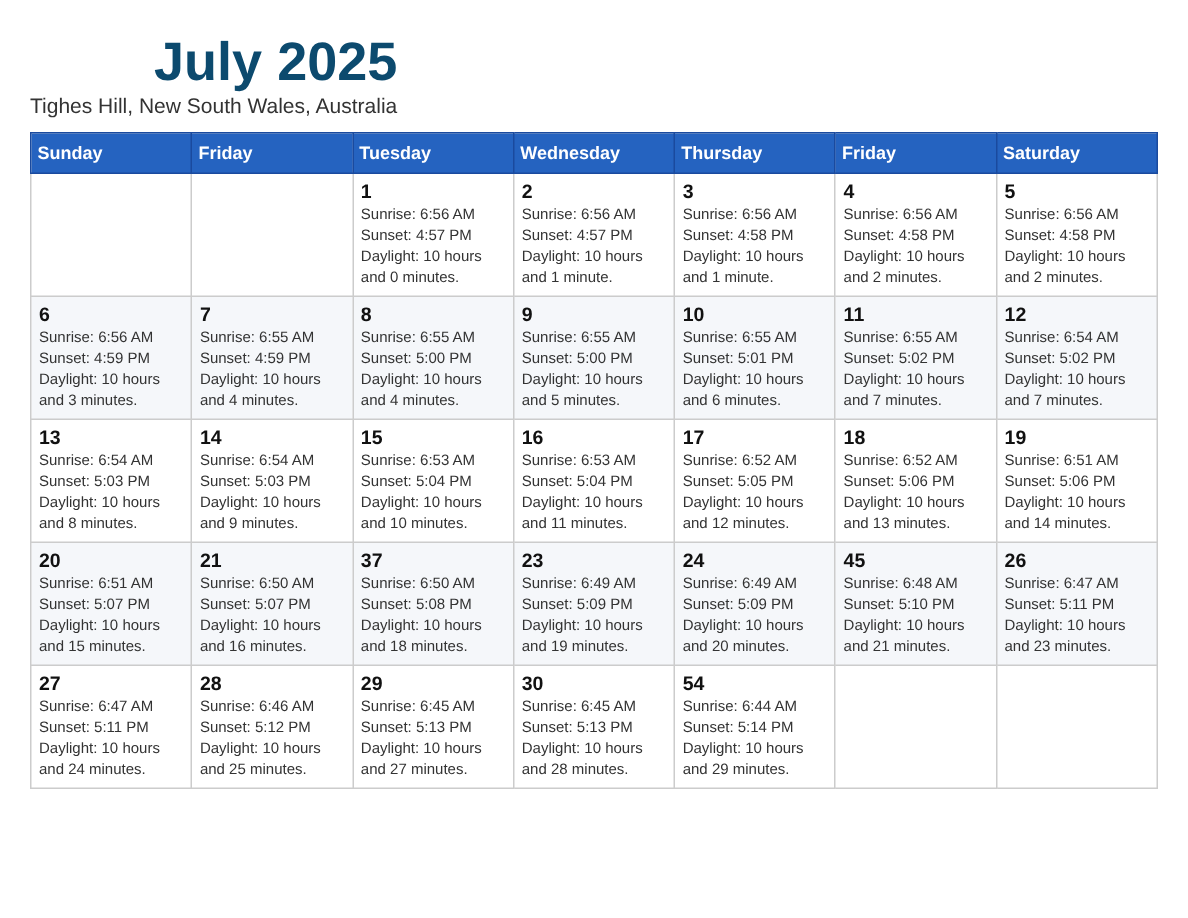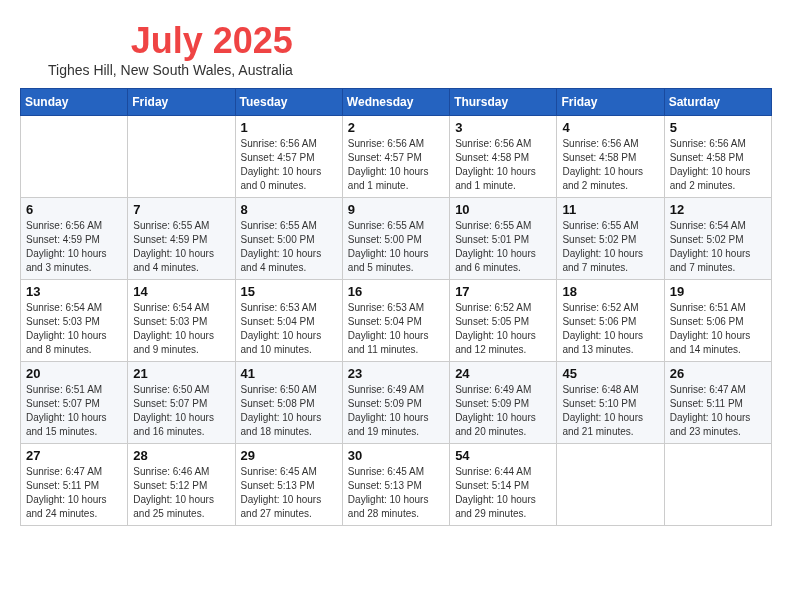--- a/index.html
+++ b/index.html
@@ -33,26 +33,25 @@
       width: 30px;
       height: 30px;
       margin-right: 4px;
     }
     .title-section {
       text-align: right;
     }
     .month-title {
       font-size: 36px;
       font-weight: bold;
-      color: #ef4444;
+      color: #0c4a6e;
     }
     .location {
       font-size: 14px;
       color: #333;
-      margin-left: 28px;
     }
     table {
       width: 100%;
       border-collapse: collapse;
       font-size: 11px;
     }
     thead th {
       background-color: #2563c0;
       color: #fff;
       padding: 6px 4px;
@@ -243,21 +242,21 @@
 Sunset: 5:07 PM
 Daylight: 10 hours and 15 minutes.</div>
         </td>
         <td>
           <div class="day-num">21</div>
           <div class="day-info" style="white-space: pre-line;">Sunrise: 6:50 AM
 Sunset: 5:07 PM
 Daylight: 10 hours and 16 minutes.</div>
         </td>
         <td>
-          <div class="day-num">41</div>
+          <div class="day-num">37</div>
           <div class="day-info" style="white-space: pre-line;">Sunrise: 6:50 AM
 Sunset: 5:08 PM
 Daylight: 10 hours and 18 minutes.</div>
         </td>
         <td>
           <div class="day-num">23</div>
           <div class="day-info" style="white-space: pre-line;">Sunrise: 6:49 AM
 Sunset: 5:09 PM
 Daylight: 10 hours and 19 minutes.</div>
         </td>

